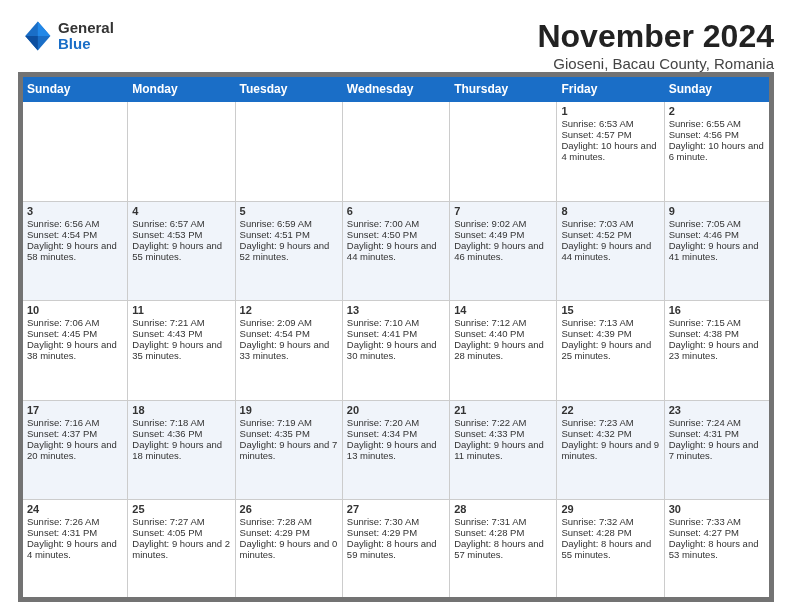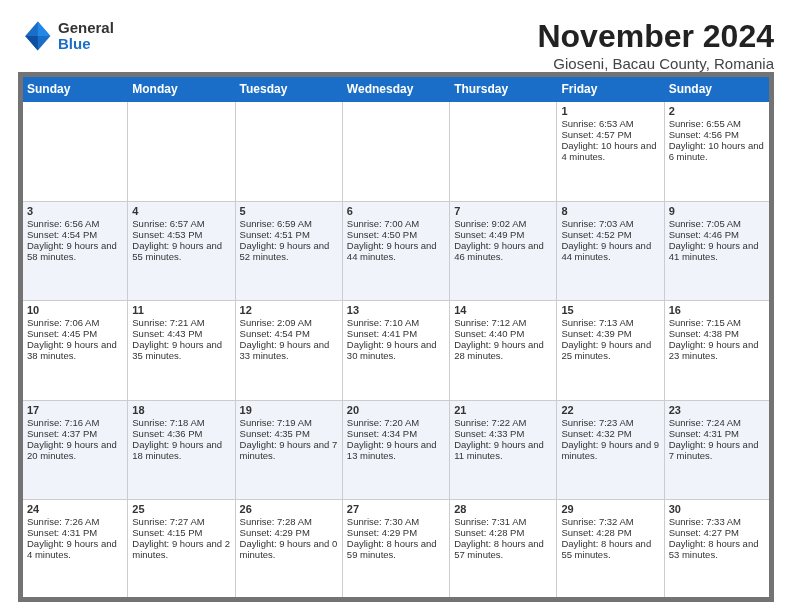--- a/index.html
+++ b/index.html
@@ -289,21 +289,21 @@
         <tr>
           <td>
             <span class="day-num">24</span>
             <div>Sunrise: 7:26 AM</div>
             <div>Sunset: 4:31 PM</div>
             <div>Daylight: 9 hours and 4 minutes.</div>
           </td>
           <td>
             <span class="day-num">25</span>
             <div>Sunrise: 7:27 AM</div>
-            <div>Sunset: 4:15 PM</div>
+            <div>Sunset: 4:05 PM</div>
             <div>Daylight: 9 hours and 2 minutes.</div>
           </td>
           <td>
             <span class="day-num">26</span>
             <div>Sunrise: 7:28 AM</div>
             <div>Sunset: 4:29 PM</div>
             <div>Daylight: 9 hours and 0 minutes.</div>
           </td>
           <td>
             <span class="day-num">27</span>

